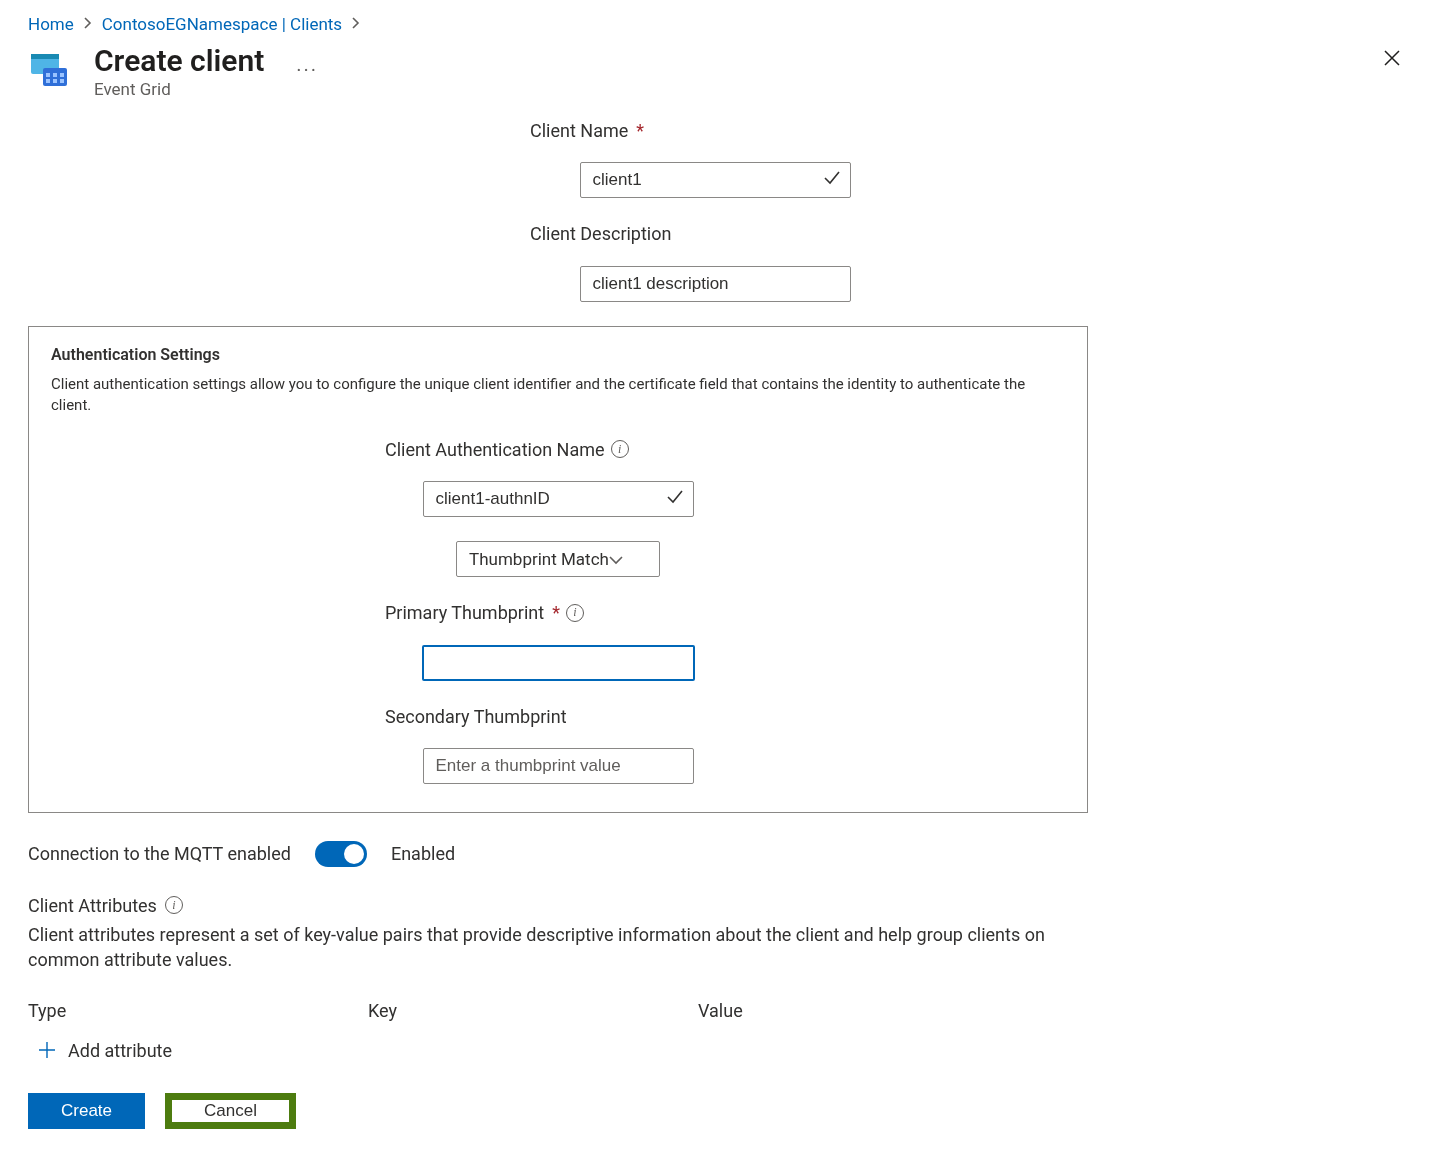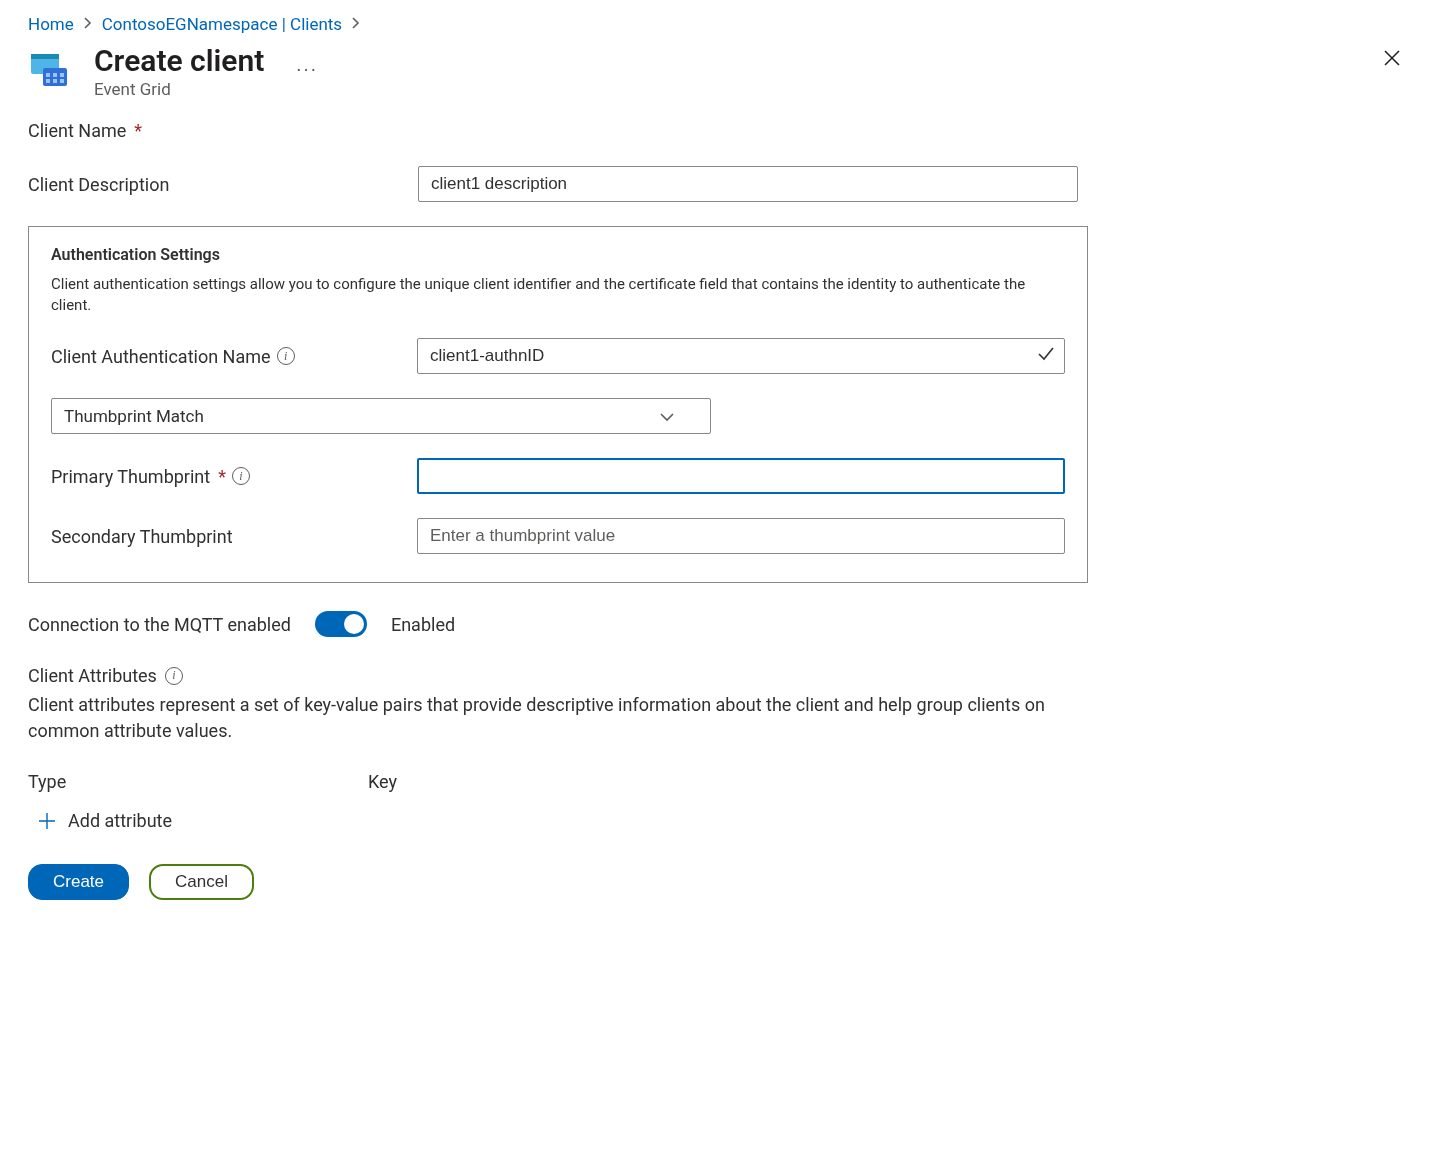--- a/index.html
+++ b/index.html
@@ -64,20 +64,21 @@
     cursor: pointer;
     color: #201f1e;
   }
 
   
   .form-row {
     display: flex;
     align-items: center;
     gap: 20px;
     margin-bottom: 24px;
+    flex-direction: column;
   }
   .form-row .label {
     width: 370px;
     font-size: 18px;
     color: #323130;
     line-height: 1.3;
     display: flex;
     align-items: center;
     gap: 6px;
     flex-wrap: wrap;
@@ -228,35 +229,35 @@
     justify-content: center;
   }
 
   
   .footer {
     display: flex;
     gap: 20px;
   }
   .btn {
     height: 36px;
-    padding: 0 24px;
+    padding: 0 32px;
     font-size: 17px;
-    border-radius: 14px;
+    border-radius: 0;
     cursor: pointer;
     border: 1px solid transparent;
   }
   .btn-primary {
     background: #0067b8;
     color: #fff;
     border-color: #0067b8;
   }
   .btn-secondary {
     background: #fff;
     color: #323130;
-    border: 2px solid #4d7c0f;
+    border: 7px solid #4d7c0f;
   }
 </style>
 </head>
 <body>
 
 
 
 
 <nav class="breadcrumb">
   <a href="#">Home</a>
@@ -301,20 +302,30 @@
       </svg>
   </div>
 </div>
 
 
 <div class="form-row">
   <div class="label">
     <span>Client Name</span>
     <span class="req">*</span>
   </div>
+  <div class="control">
+    <div class="input-wrap">
+      <input type="text" value="client1" style="">
+      <span class="input-suffix">
+        <svg width="18" height="18" viewBox="0 0 18 18">
+            <path d="M2 9 L7 14 L16 3" stroke="#323130" stroke-width="1.6" fill="none"></path>
+          </svg>
+      </span>
+    </div>
+  </div>
 </div>
 
 
 <div class="form-row">
   <div class="label">
     <span>Client Description</span>
   </div>
   <div class="control">
     <div class="input-wrap">
       <input type="text" value="client1 description" style="">
@@ -394,20 +405,21 @@
 
 <div class="attr-header">
   <span>Client Attributes</span>
   <span class="info-icon">i</span>
 </div>
 <p class="attr-desc">Client attributes represent a set of key-value pairs that provide descriptive information about the client and help group clients on common attribute values.</p>
 
 <div class="attr-table">
   <div class="col type">Type</div>
   <div class="col key">Key</div>
+  <div class="col value">Value</div>
 </div>
 
 <div class="add-attr">
   <span class="plus">
     <svg width="18" height="18" viewBox="0 0 18 18">
         <path d="M9 1 V17 M1 9 H17" stroke="#0067b8" stroke-width="1.4"></path>
       </svg>
   </span>
   <span>Add attribute</span>
 </div>

